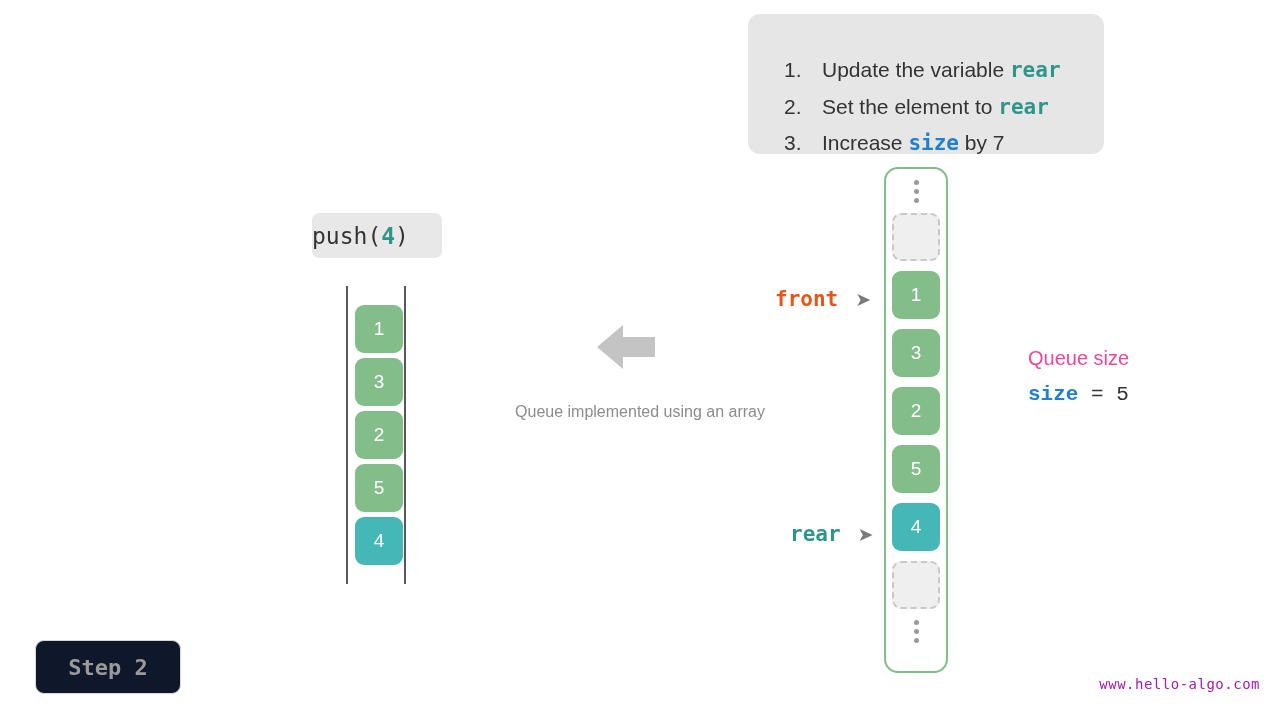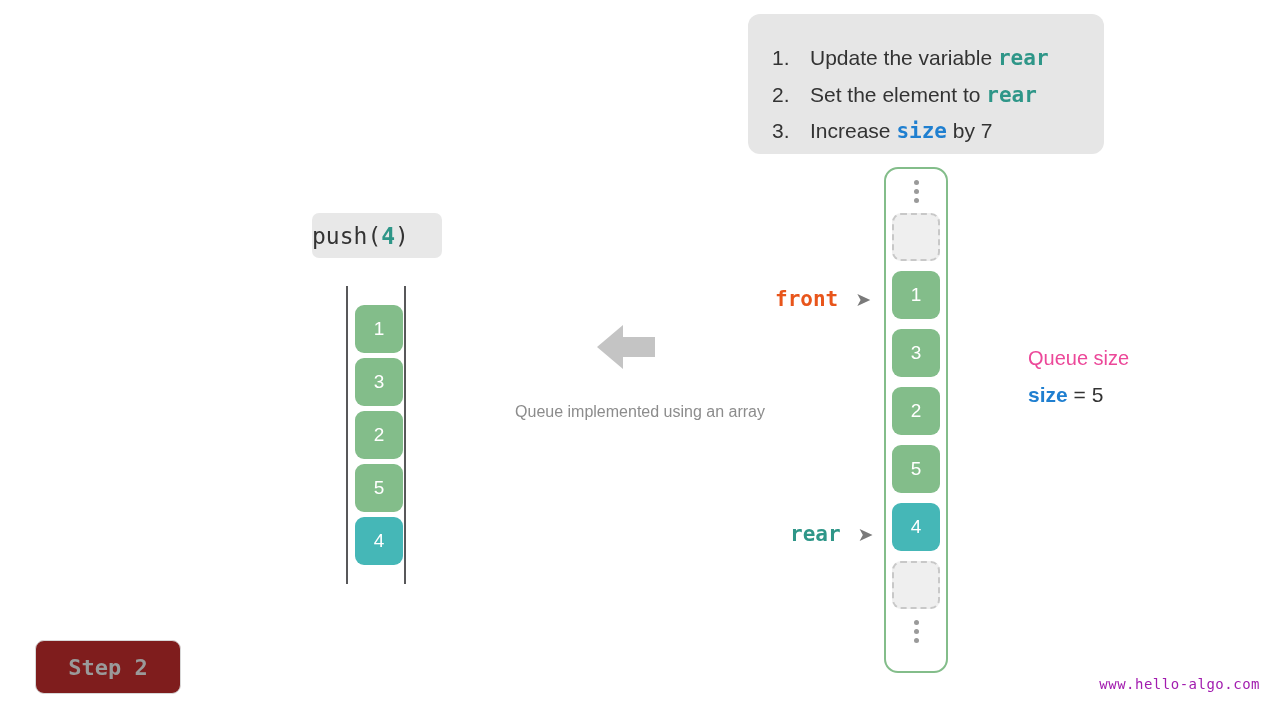--- a/index.html
+++ b/index.html
@@ -22,21 +22,21 @@
     left: 748px;
     top: 14px;
     width: 356px;
     height: 140px;
     box-sizing: border-box;
     background: #e6e6e6;
     border-radius: 12px;
     padding: 22px 0 0 0;
   }
   .instructions ol {
-    margin: 4px;
+    margin: 16px;
     padding: 0 0 0 58px;
     list-style: none;
     counter-reset: stepctr;
   }
   .instructions li {
     counter-increment: stepctr;
     position: relative;
     font-size: 21px;
     line-height: 36.5px;
     color: #333333;
@@ -202,37 +202,37 @@
     left: 1028px;
     top: 343px;
     white-space: nowrap;
   }
   .size-info .title {
     font-size: 20px;
     color: #ec4899;
     line-height: 30px;
   }
   .size-info .expr {
-    font-family: Liberation Sans, sans-serif;
+    font-family: Liberation Mono, monospace;
     font-size: 21px;
     color: #333333;
     line-height: 36px;
     margin-top: 4px;
   }
   .size-info .expr .var { color: #1f7fd0; font-weight: bold; }
 
   
   .step-badge {
     position: absolute;
     left: 35px;
     top: 640px;
     width: 146px;
     height: 54px;
     box-sizing: border-box;
-    background: #7f1d1d;
+    background: #0f172a;
     border: 1px solid #d8d8d8;
     border-radius: 9px;
     display: flex;
     align-items: center;
     justify-content: center;
     font-family: "DejaVu Sans Mono", "Liberation Mono", monospace;
     font-weight: bold;
     font-size: 22px;
     color: #9a9a9a;
   }

